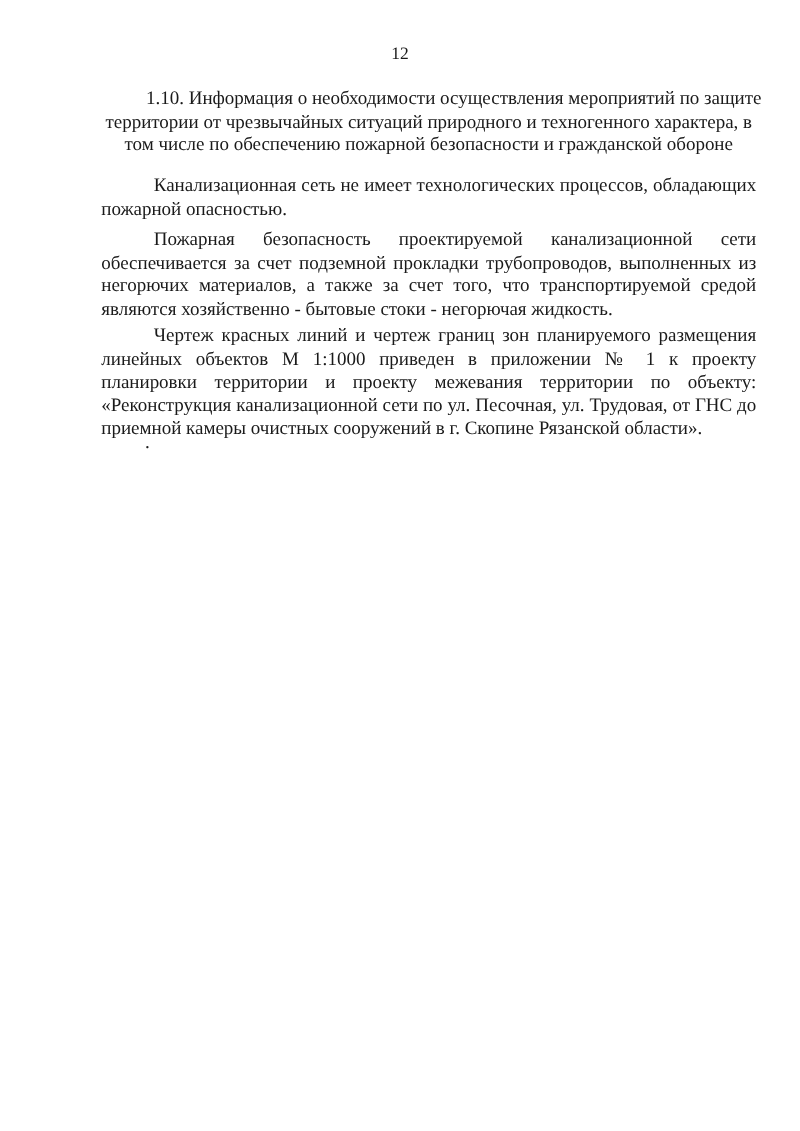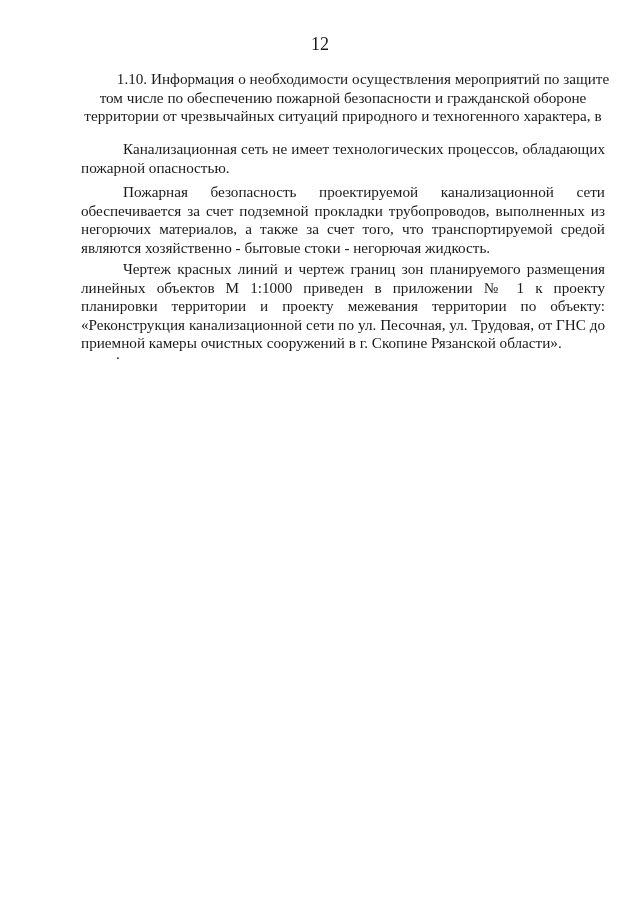--- a/index.html
+++ b/index.html
@@ -21,21 +21,21 @@
       width: 640px;
       height: 905px;
       background: #ffffff;
     }
     .page-number {
       position: absolute;
       top: 36px;
       left: 0;
       width: 640px;
       text-align: center;
-      font-size: 18px;
+      font-size: 14px;
       line-height: 16px;
     }
     .body-text {
       position: absolute;
       left: 75px;
       width: 536px;
       font-size: 15.2px;
       line-height: 18.5px;
     }
     .heading {
@@ -65,22 +65,22 @@
   </style>
 </head>
 <body>
 
 <div class="page">
 
   <div class="page-number">12</div>
 
   <div class="body-text heading">
     <p class="h-first">1.10. Информация о необходимости осуществления мероприятий по защите</p>
+    <p>территории от чрезвычайных ситуаций природного и техногенного характера, в</p>
     <p>том числе по обеспечению пожарной безопасности и гражданской обороне</p>
-    <p>территории от чрезвычайных ситуаций природного и техногенного характера, в</p>
   </div>
 
   <div class="body-text block1">
     <p class="para">Канализационная сеть не имеет технологических процессов, обладающих пожарной опасностью.</p>
     <p class="para">Пожарная безопасность проектируемой канализационной сети обеспечивается за счет подземной прокладки трубопроводов, выполненных из негорючих материалов, а также за счет того, что транспортируемой средой являются хозяйственно - бытовые стоки - негорючая жидкость.</p>
   </div>
 
   <div class="body-text block2">
     <p class="para">Чертеж красных линий и чертеж границ зон планируемого размещения линейных объектов М 1:1000 приведен в приложении № 1 к проекту планировки территории и проекту межевания территории по объекту: «Реконструкция канализационной сети по ул. Песочная, ул. Трудовая, от ГНС до приемной камеры очистных сооружений в г. Скопине Рязанской области».</p>
   </div>

